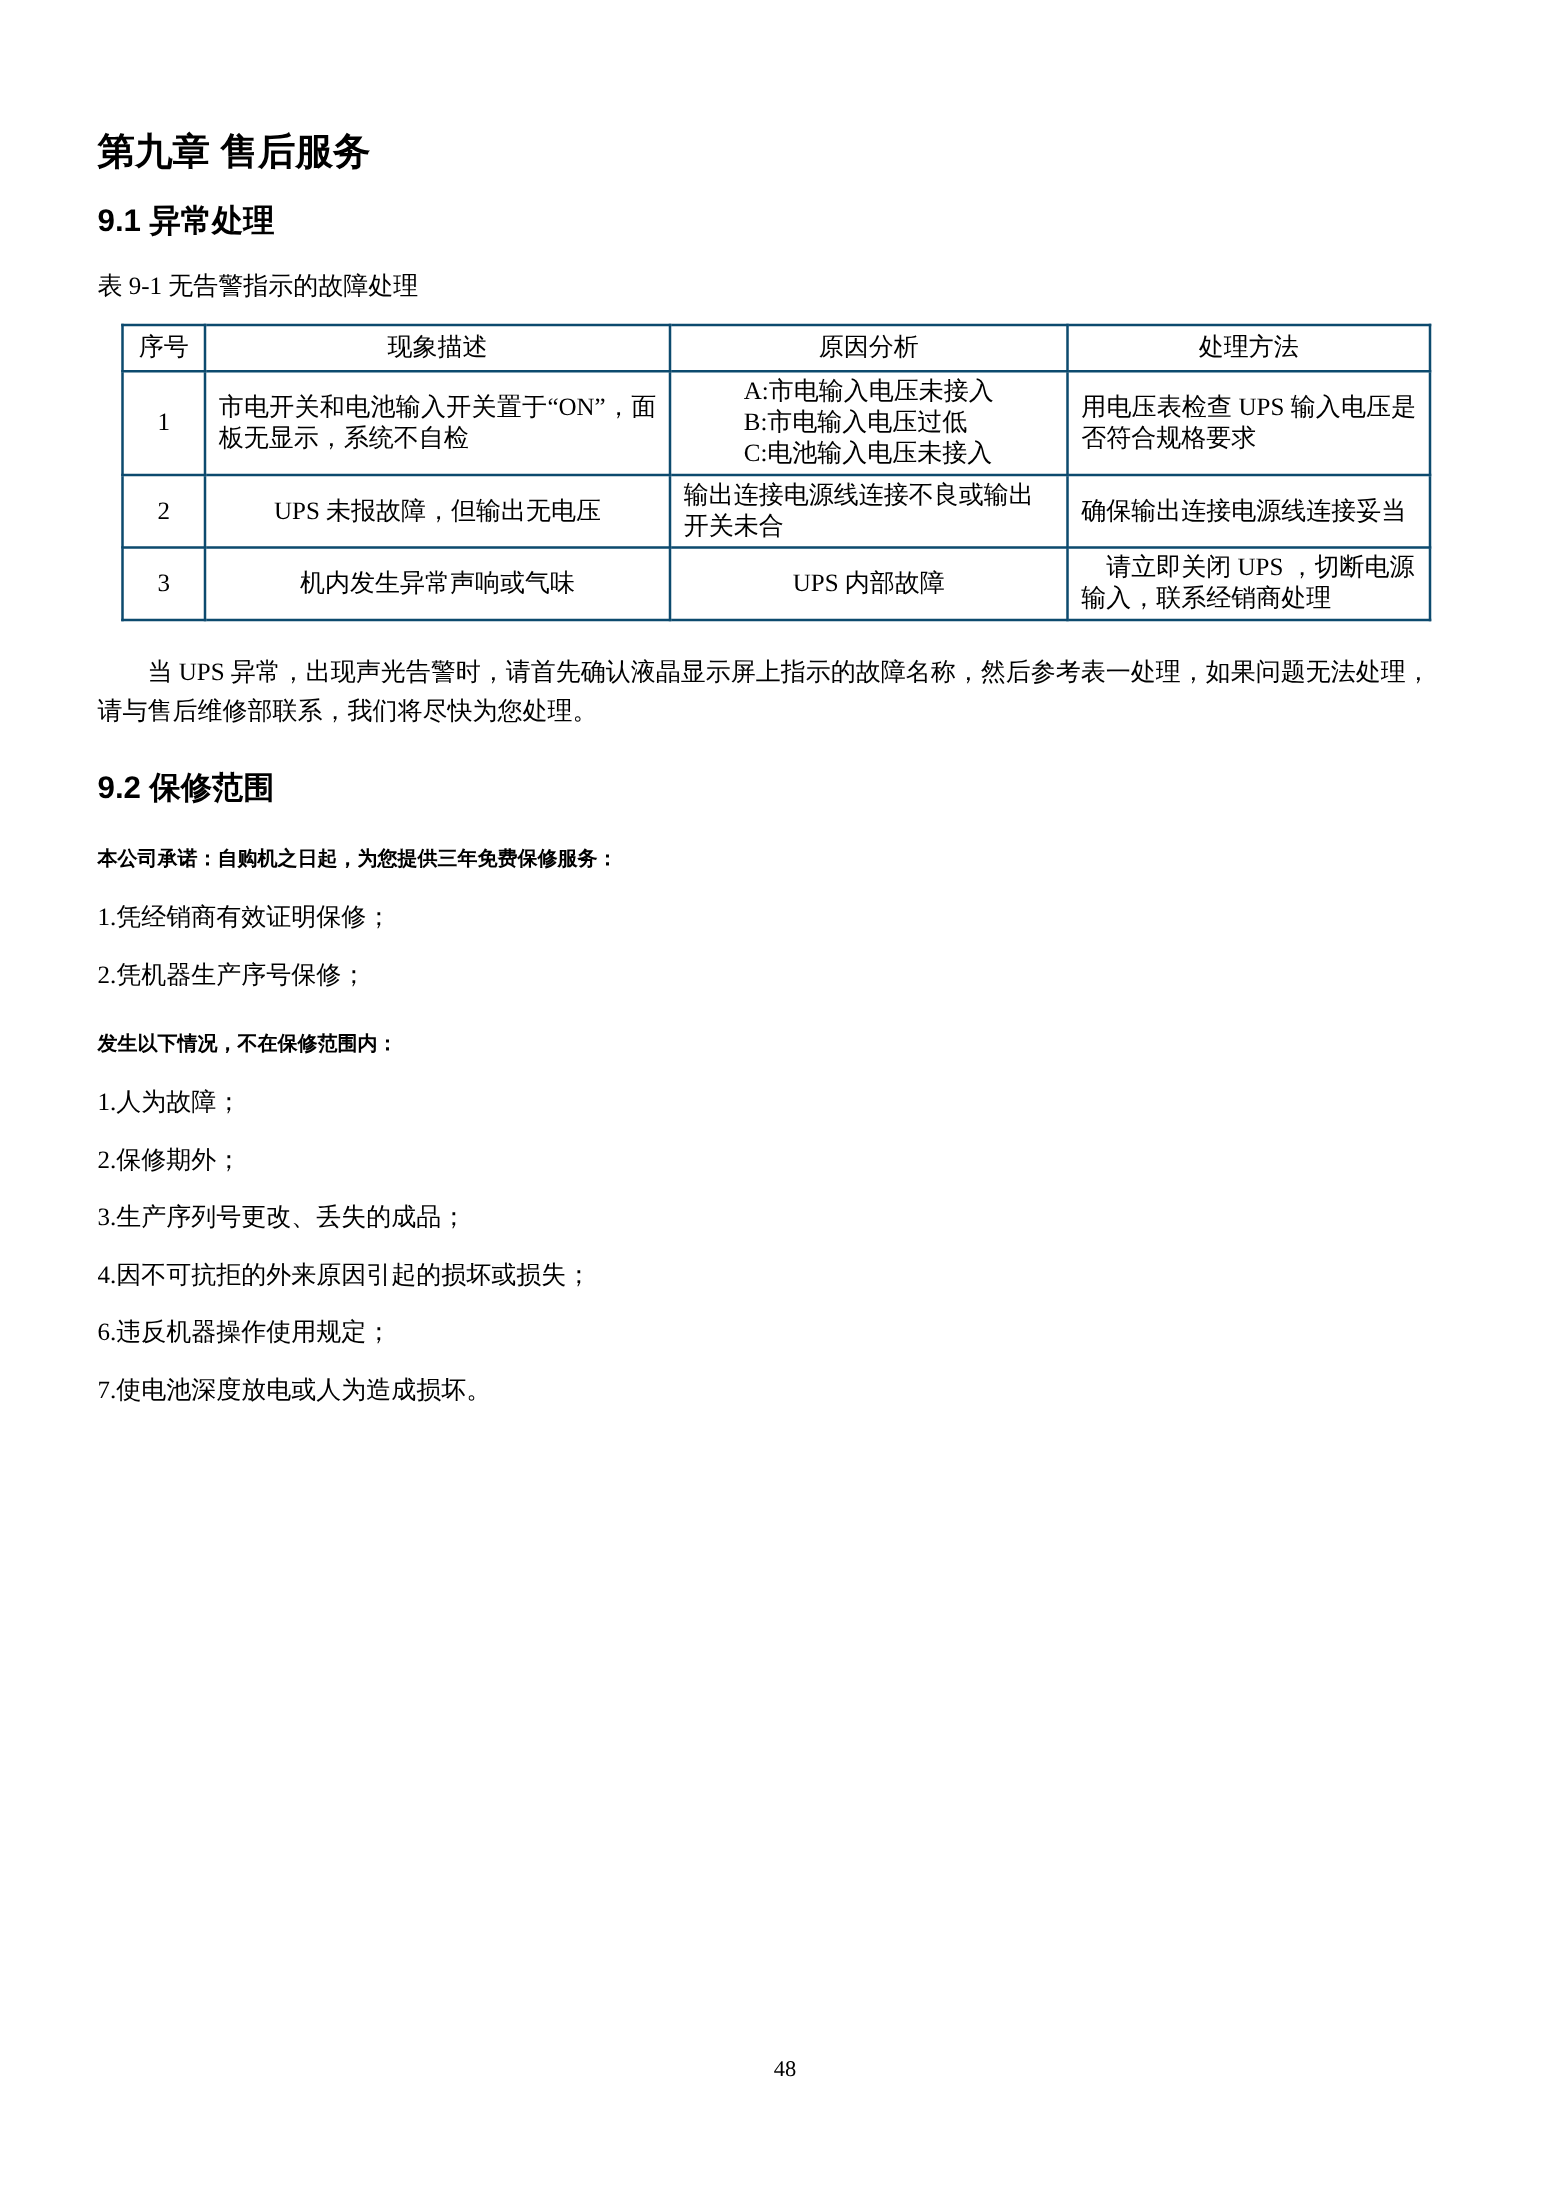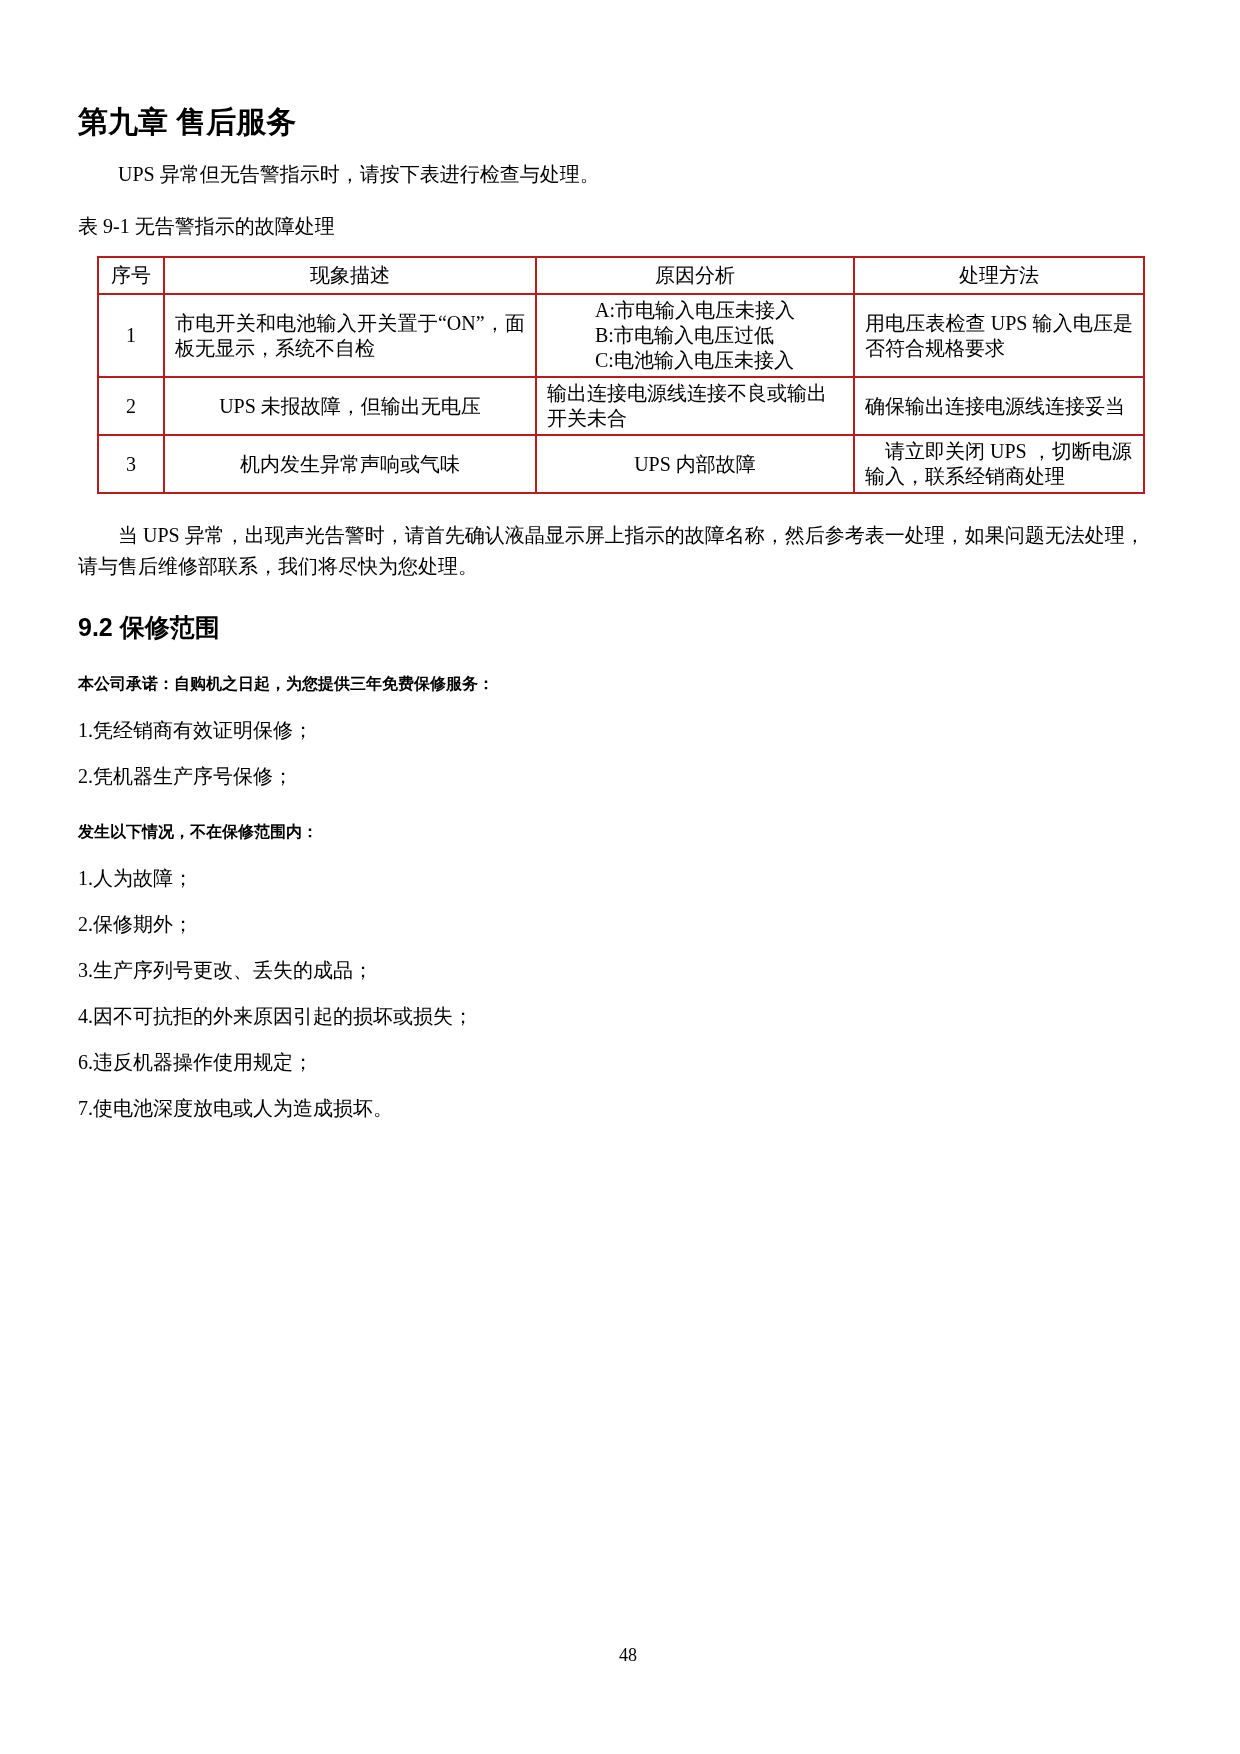--- a/index.html
+++ b/index.html
@@ -21,21 +21,21 @@
   .body-para { font-size:20px; line-height:31px; margin-top:19px; }
   .indent2 { text-indent:2em; }
   .table-caption { font-size:20px; line-height:30px; margin-top:21px; }
 
   table.fault-table {
     border-collapse:collapse; table-layout:fixed;
     margin:15px 0 0 19px; width:1046px;
     font-size:20px; line-height:25px;
   }
   table.fault-table th, table.fault-table td {
-    border:2px solid #b91c1c; padding:3px 10px; vertical-align:middle;
+    border:2px solid #0c4a6e; padding:3px 10px; vertical-align:middle;
   }
   table.fault-table th { font-weight:normal; text-align:center; padding:5px 6px; }
   col.col-no { width:66px; }
   col.col-phen { width:372px; }
   col.col-cause { width:318px; }
   col.col-sol { width:290px; }
   .c-center { text-align:center; }
   .c-justify { text-align:justify; text-align-last:left; }
   .c-left { text-align:left; }
   .c-indent1 { text-indent:1em; }
@@ -54,22 +54,22 @@
     text-align:center; font-size:18px;
   }
 </style>
 </head>
 <body>
 
 <div class="page">
 
   <h1 class="chapter-title">第九章 售后服务</h1>
 
+  <h2 class="section-heading">9.1 异常处理</h2>
 
-  <p class="body-para indent2">UPS 异常但无告警指示时，请按下表进行检查与处理。</p>
 
   <p class="table-caption">表 9-1 无告警指示的故障处理</p>
 
   <table class="fault-table">
     <colgroup>
       <col class="col-no">
         <col class="col-phen">
         <col class="col-cause">
         <col class="col-sol">
     </colgroup>

